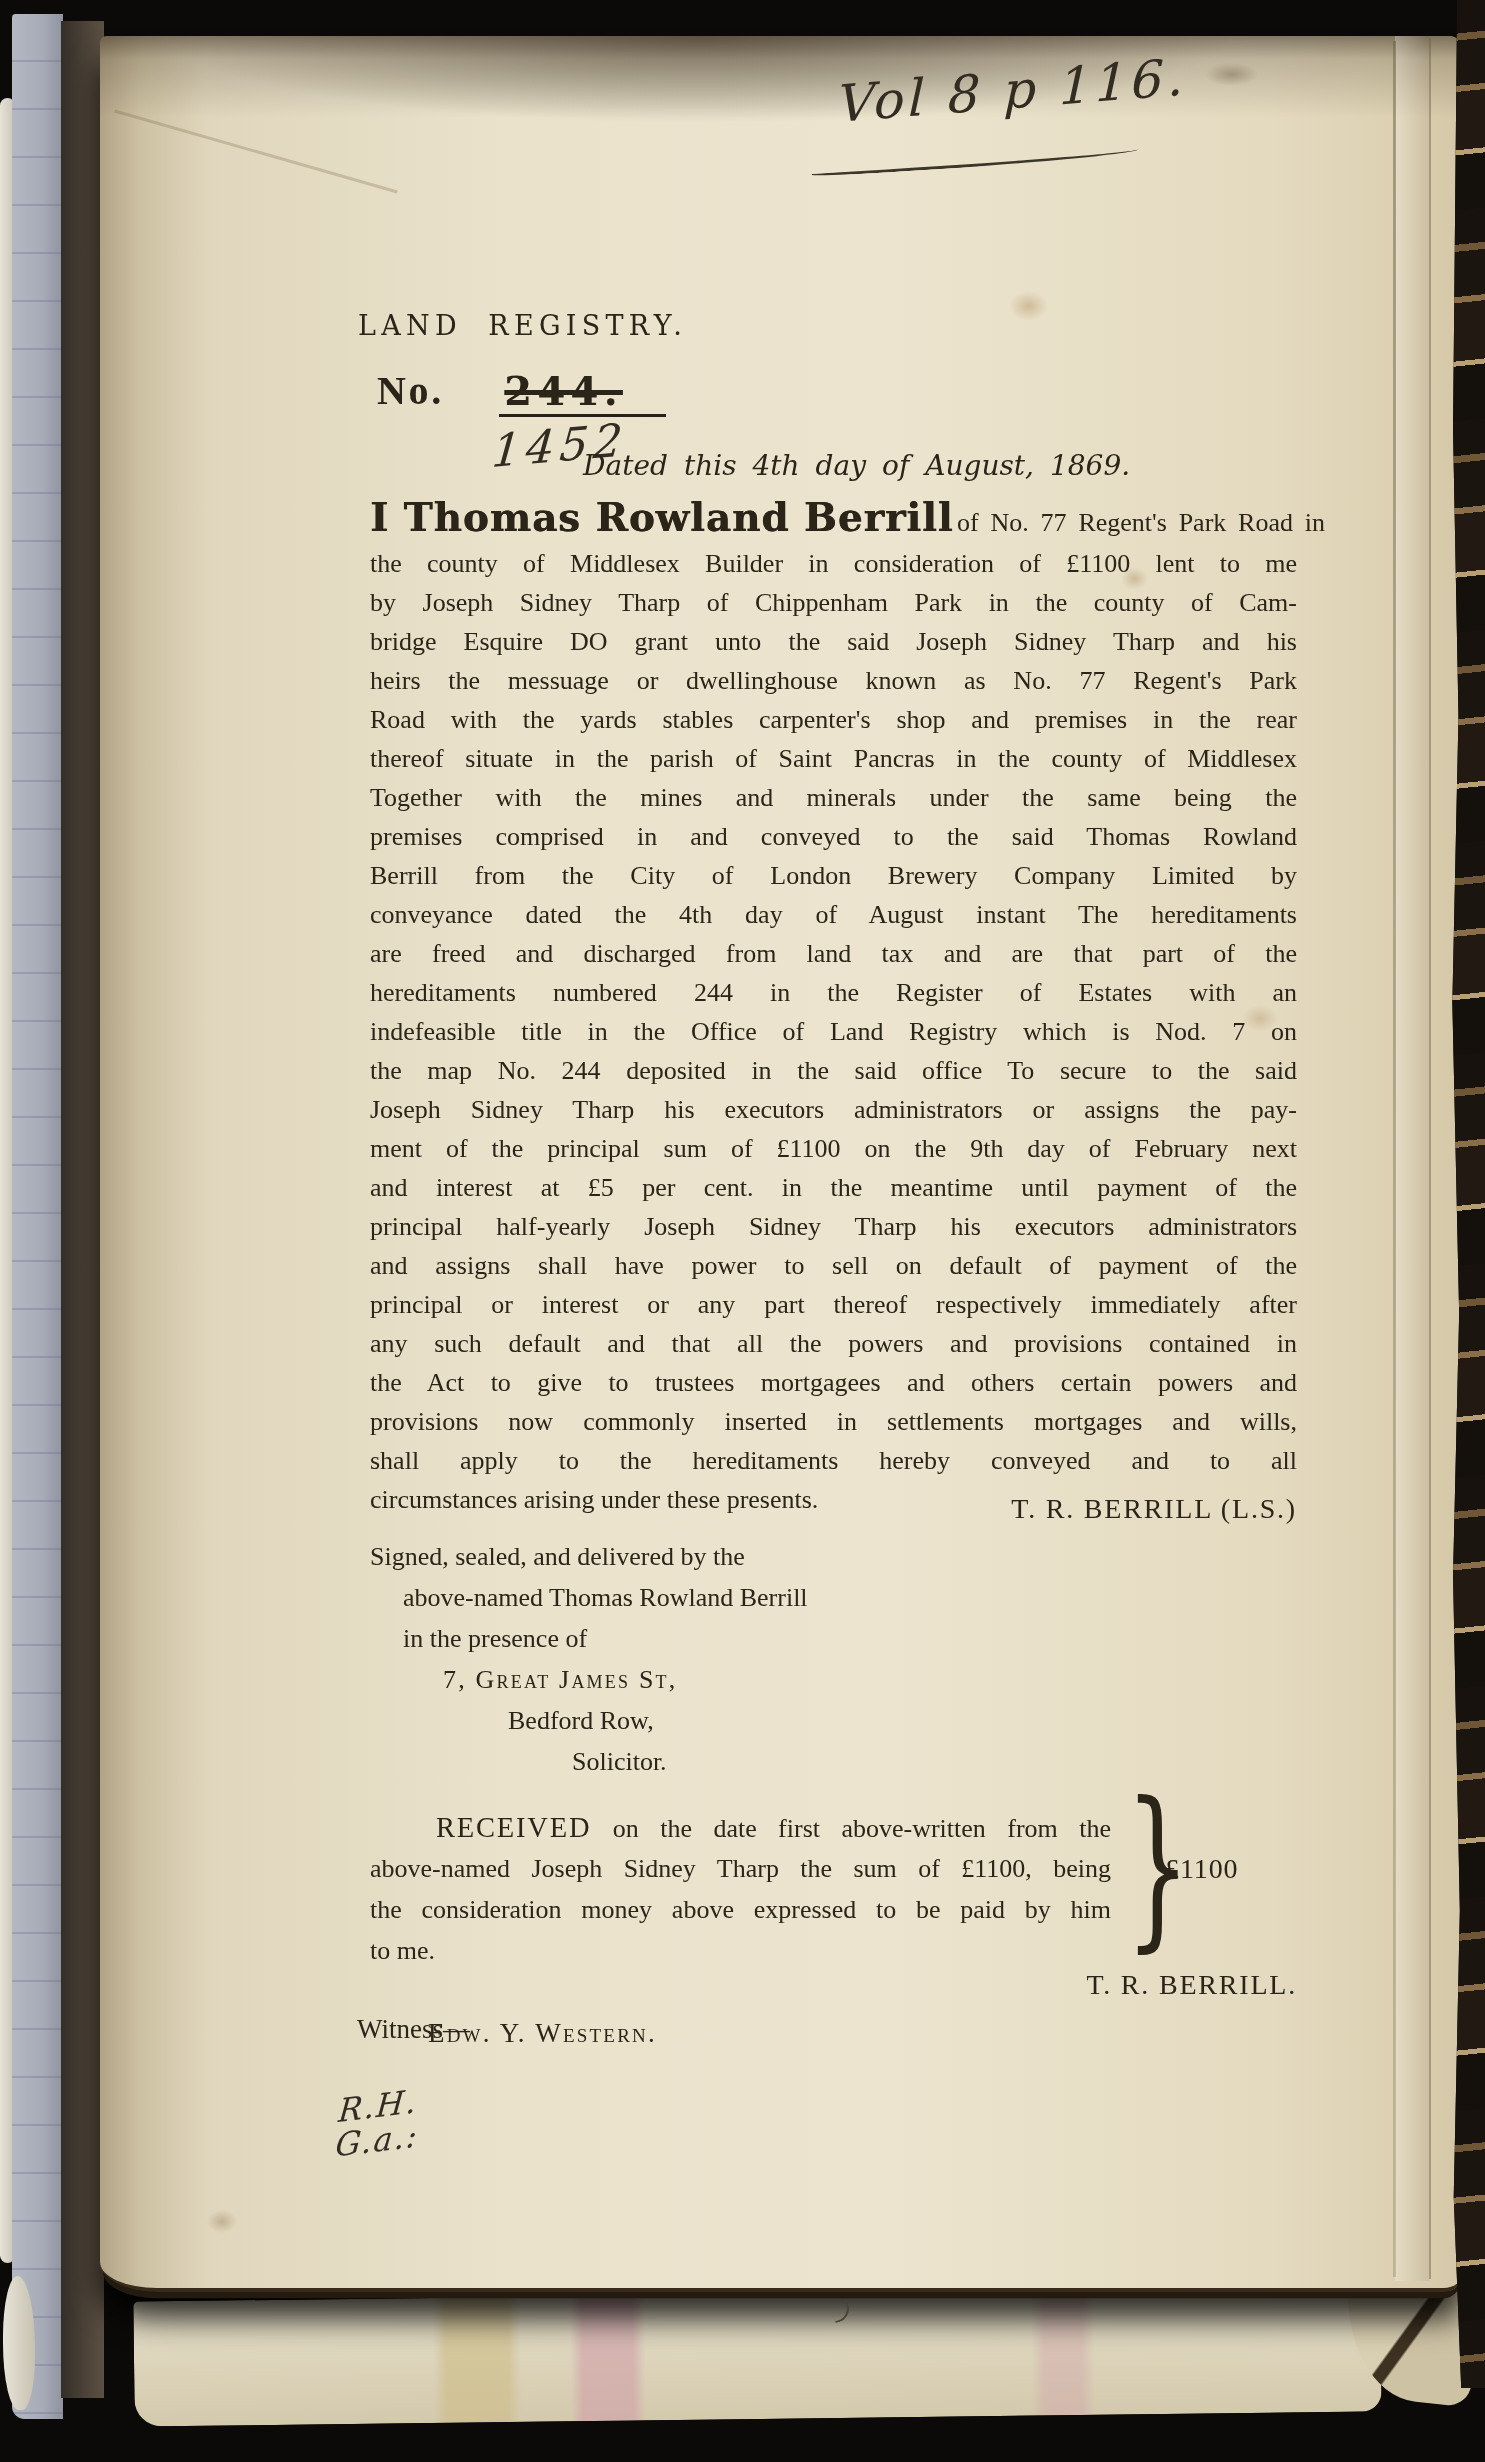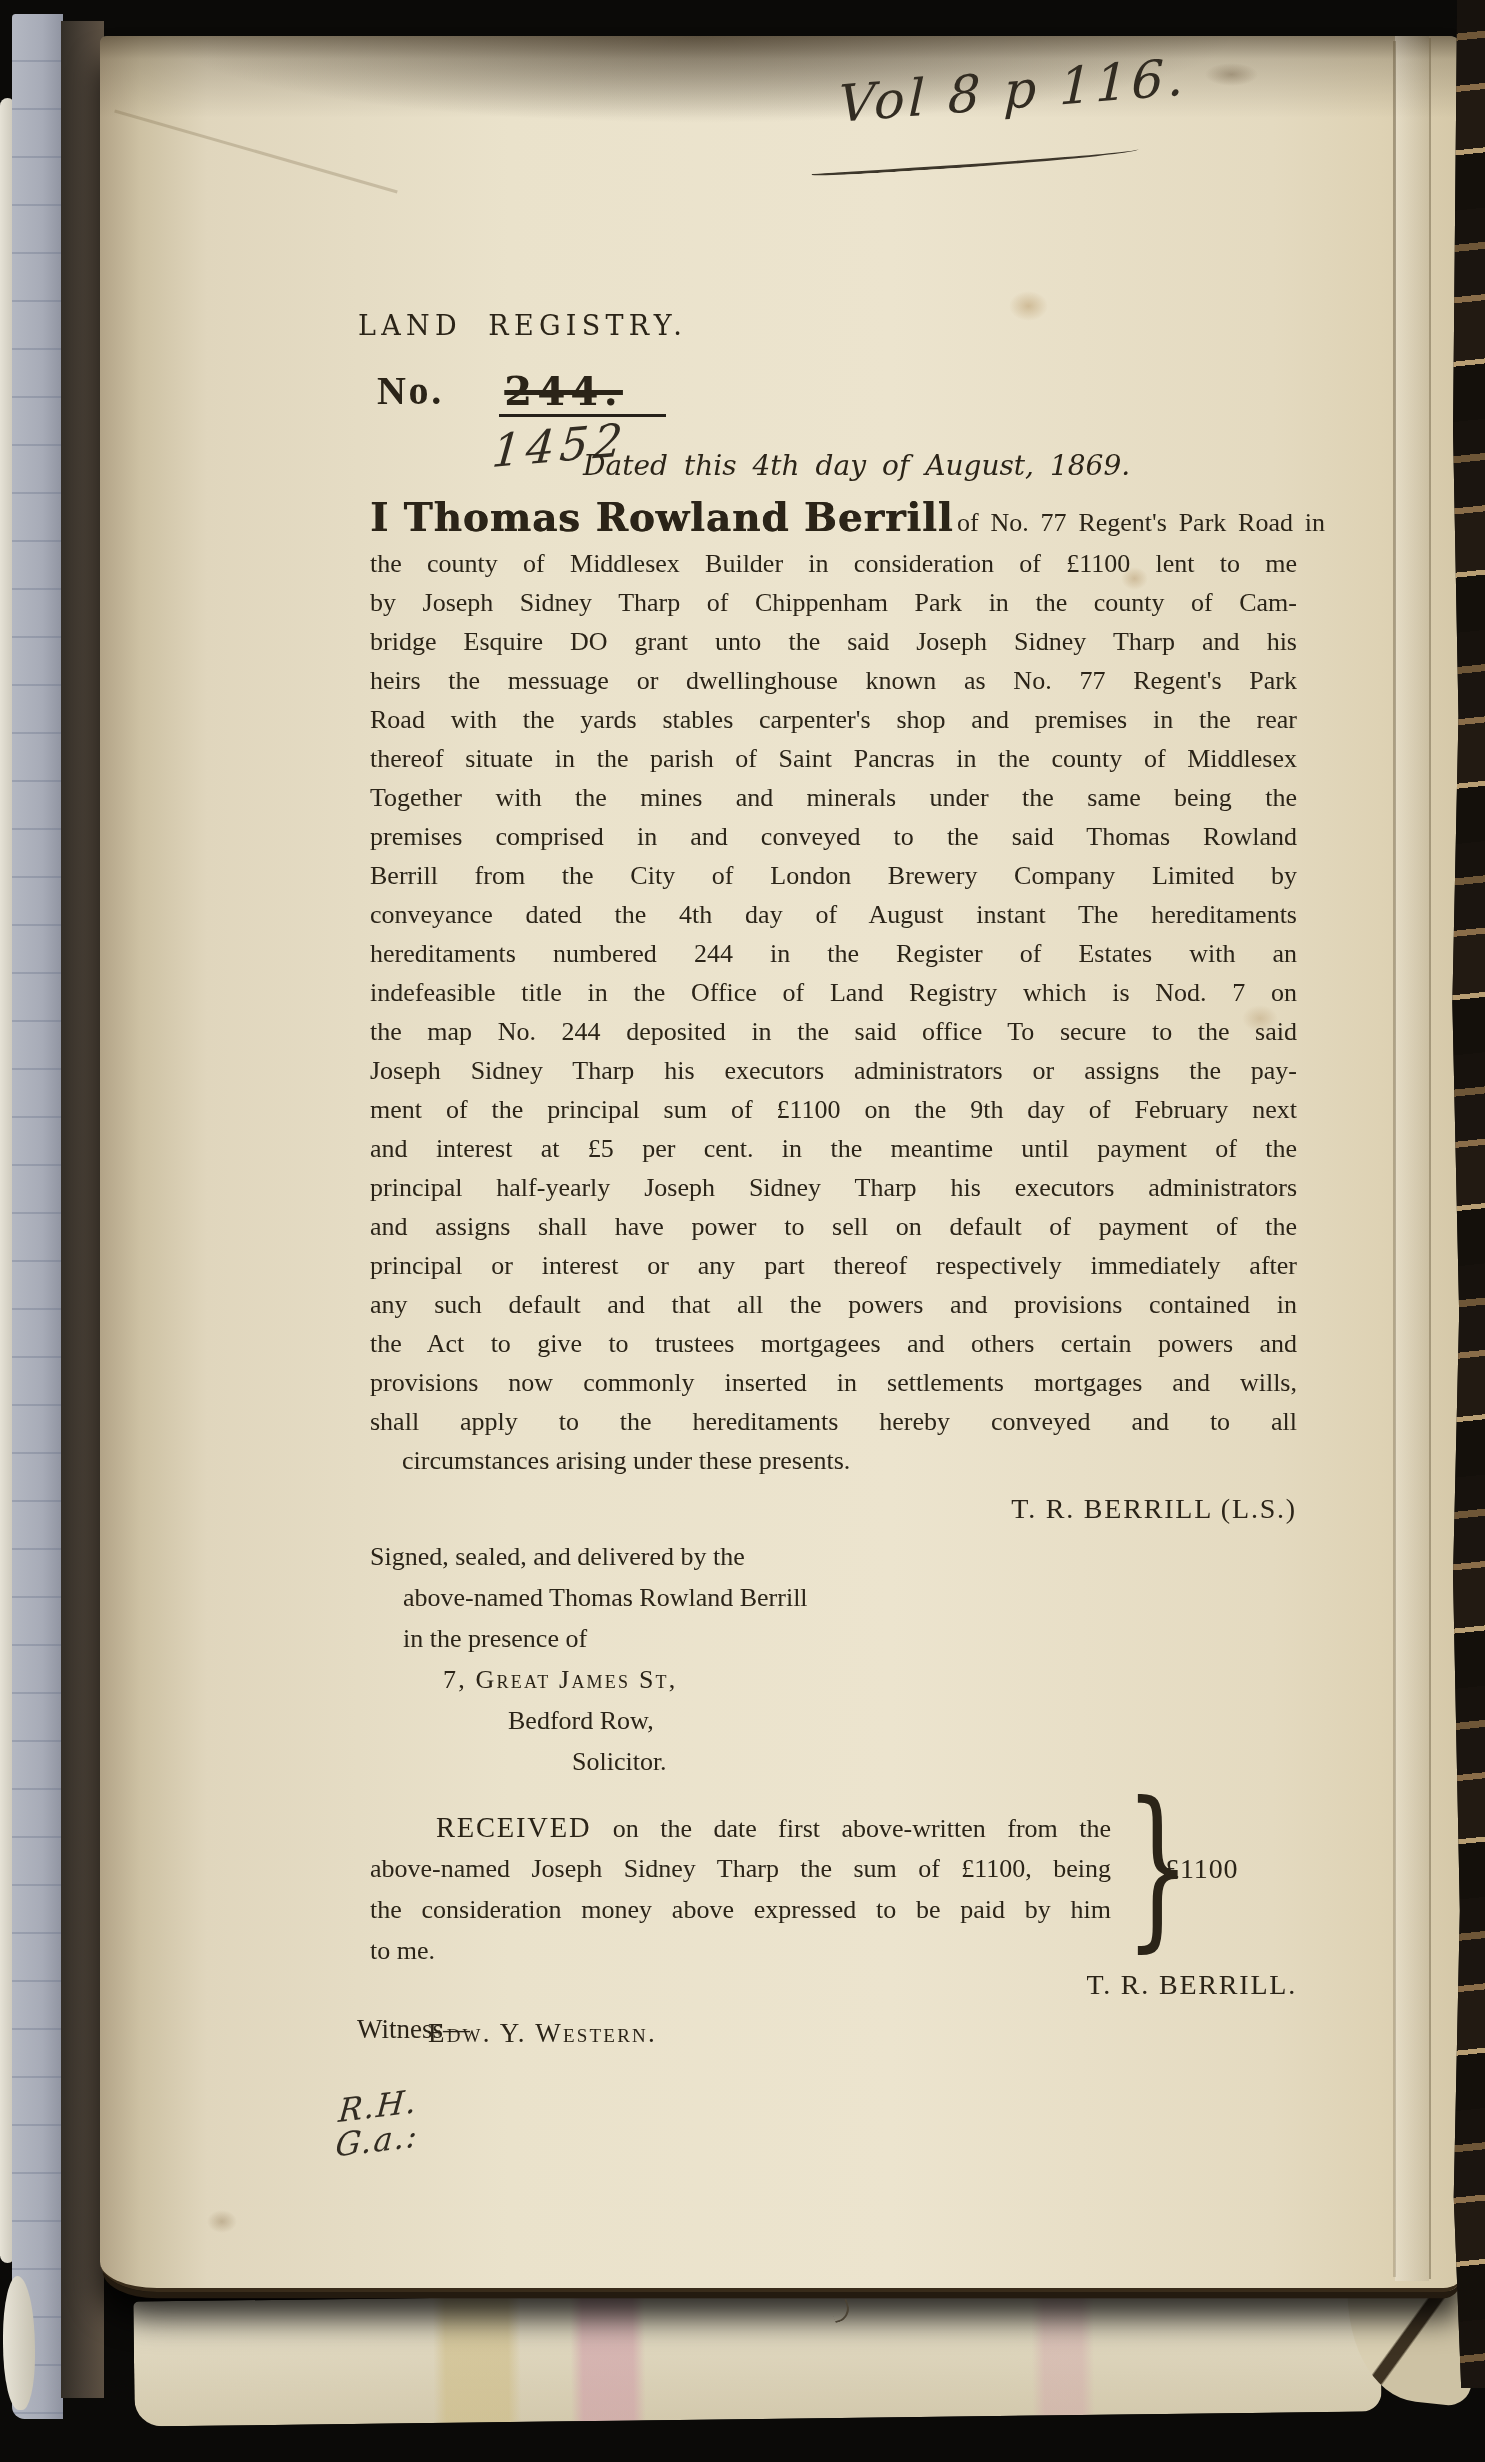--- a/index.html
+++ b/index.html
@@ -80,21 +80,21 @@
     font-family:"DejaVu Serif", serif;word-spacing:7.1px;}
 
   .deed-first{position:absolute;left:270px;top:453px;width:927px;height:57px;line-height:57px;
     text-align:justify;text-align-last:justify;white-space:nowrap;}
   .blackletter{font-family:"DejaVu Serif", serif;font-weight:bold;font-size:39px;
     letter-spacing:0.9px;text-shadow:0.5px 0 0 #2b2418;}
   .deed-first .rest{font-size:26px;word-spacing:5.3px;}
 
   .deed-body{position:absolute;left:270px;top:508px;width:927px;font-size:26px;}
   .deed-body .body-line{line-height:39px;height:39px;text-align:justify;text-align-last:justify;white-space:normal;}
-  .deed-body .body-line:last-child{text-align-last:left;margin-left:32px;}
+  .deed-body .body-line:last-child{text-align-last:left;}
 
   .deed-sig{position:absolute;left:270px;top:1457px;width:927px;text-align:right;
     padding-right:5.3px;font-size:28px;letter-spacing:1.8px;}
 
   .attest{position:absolute;left:270px;top:1500px;font-size:26px;}
   .attest .attest-line{line-height:41px;}
   .attest .attest-line:nth-child(2){margin-left:33px;}
   .attest .attest-line:nth-child(3){margin-left:33px;}
   .attest .attest-line:nth-child(4){margin-left:73px;font-variant:small-caps;letter-spacing:2.2px;}
   .attest .attest-line:nth-child(5){margin-left:138px;}
@@ -161,20 +161,21 @@
       <div class="body-line">the county of Middlesex Builder in consideration of £1100 lent to me</div>
       <div class="body-line">by Joseph Sidney Tharp of Chippenham Park in the county of Cam-</div>
       <div class="body-line">bridge Esquire DO grant unto the said Joseph Sidney Tharp and his</div>
       <div class="body-line">heirs the messuage or dwellinghouse known as No. 77 Regent's Park</div>
       <div class="body-line">Road with the yards stables carpenter's shop and premises in the rear</div>
       <div class="body-line">thereof situate in the parish of Saint Pancras in the county of Middlesex</div>
       <div class="body-line">Together with the mines and minerals under the same being the</div>
       <div class="body-line">premises comprised in and conveyed to the said Thomas Rowland</div>
       <div class="body-line">Berrill from the City of London Brewery Company Limited by</div>
       <div class="body-line">conveyance dated the 4th day of August instant  The hereditaments</div>
+      <div class="body-line">are freed and discharged from land tax and are that part of the</div>
       <div class="body-line">hereditaments numbered 244 in the Register of Estates with an</div>
       <div class="body-line">indefeasible title in the Office of Land Registry which is Nod. 7 on</div>
       <div class="body-line">the map No. 244 deposited in the said office To secure to the said</div>
       <div class="body-line">Joseph Sidney Tharp his executors administrators or assigns the pay-</div>
       <div class="body-line">ment of the principal sum of £1100 on the 9th day of February next</div>
       <div class="body-line">and interest at £5 per cent. in the meantime until payment of the</div>
       <div class="body-line">principal half-yearly Joseph Sidney Tharp his executors administrators</div>
       <div class="body-line">and assigns shall have power to sell on default of payment of the</div>
       <div class="body-line">principal or interest or any part thereof respectively immediately after</div>
       <div class="body-line">any such default and that all the powers and provisions contained in</div>

